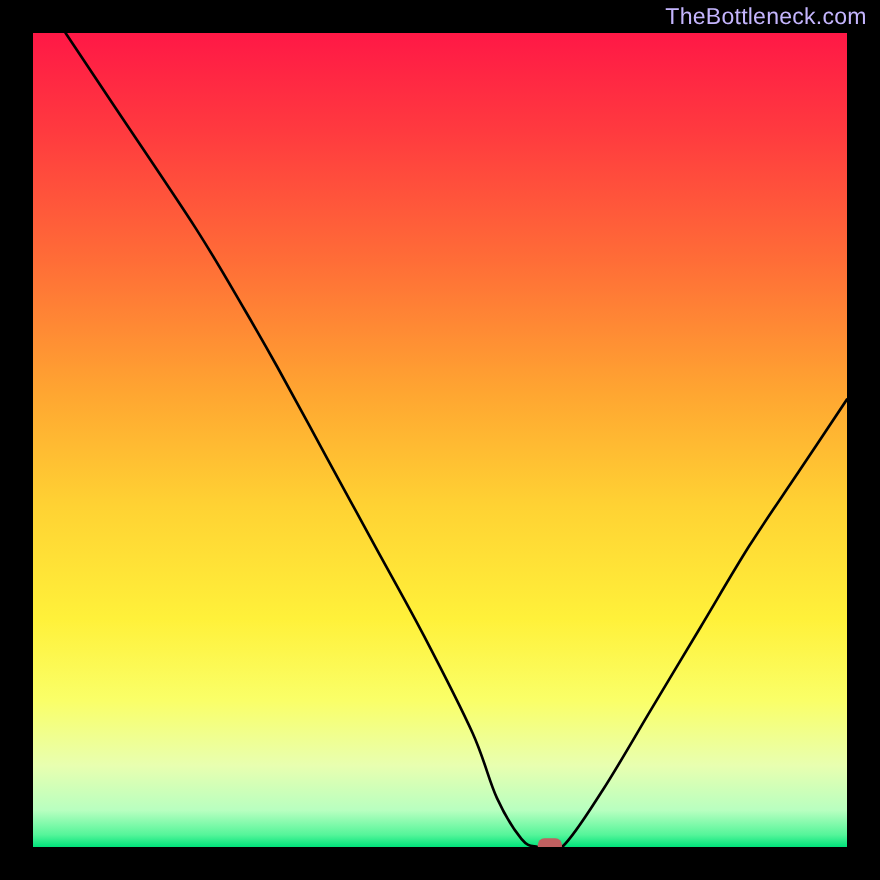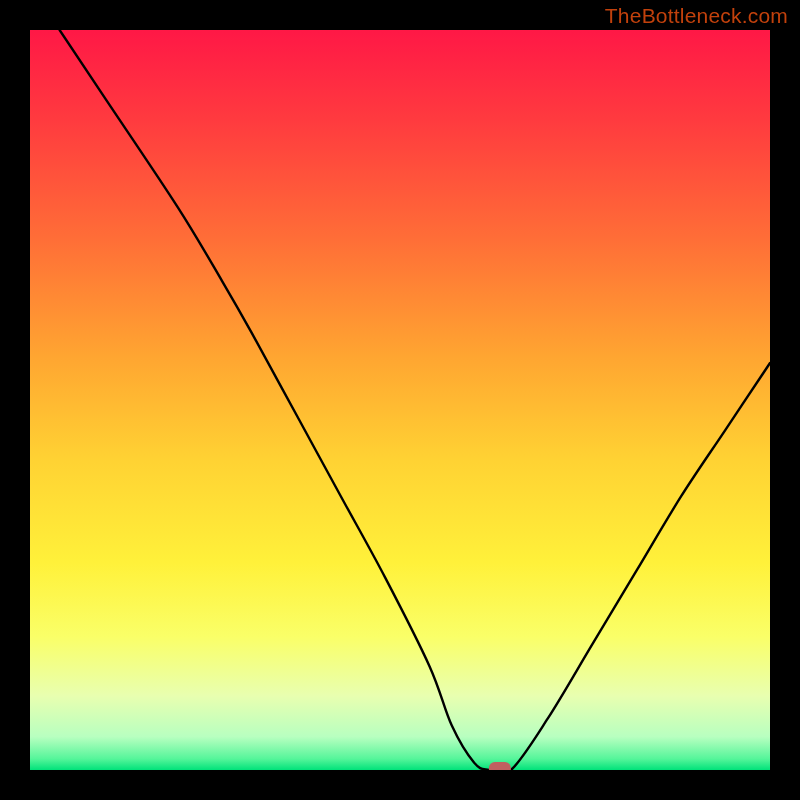--- a/index.html
+++ b/index.html
@@ -14,21 +14,21 @@
   .frame {
     position: relative;
     width: 800px;
     height: 800px;
     background: #000;
   }
   .watermark {
     position: absolute;
     top: 4px;
     right: 12px;
-    color: #c2410c;
+    color: #c4b5fd;
     font-size: 21px;
     font-weight: 500;
     letter-spacing: 0.2px;
     z-index: 5;
   }
   .plot-area {
     position: absolute;
     left: 30px;
     top: 30px;
     width: 740px;

